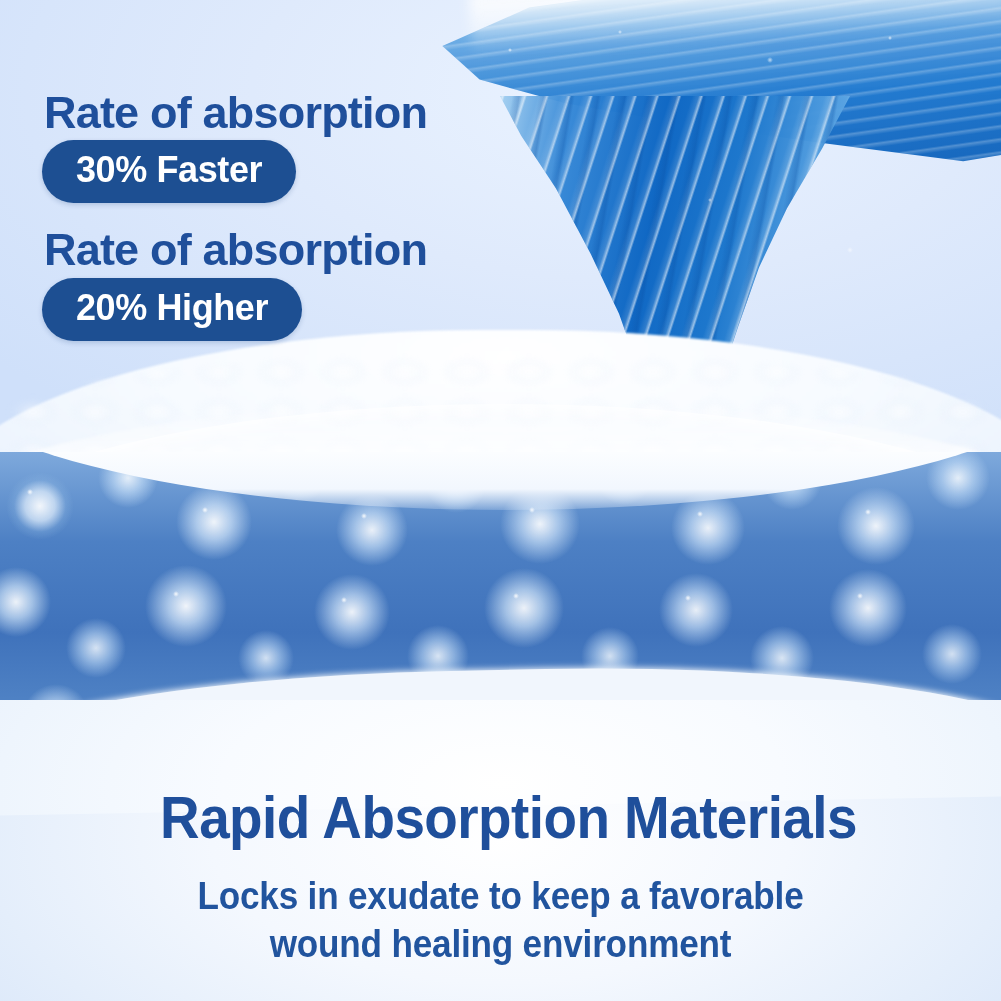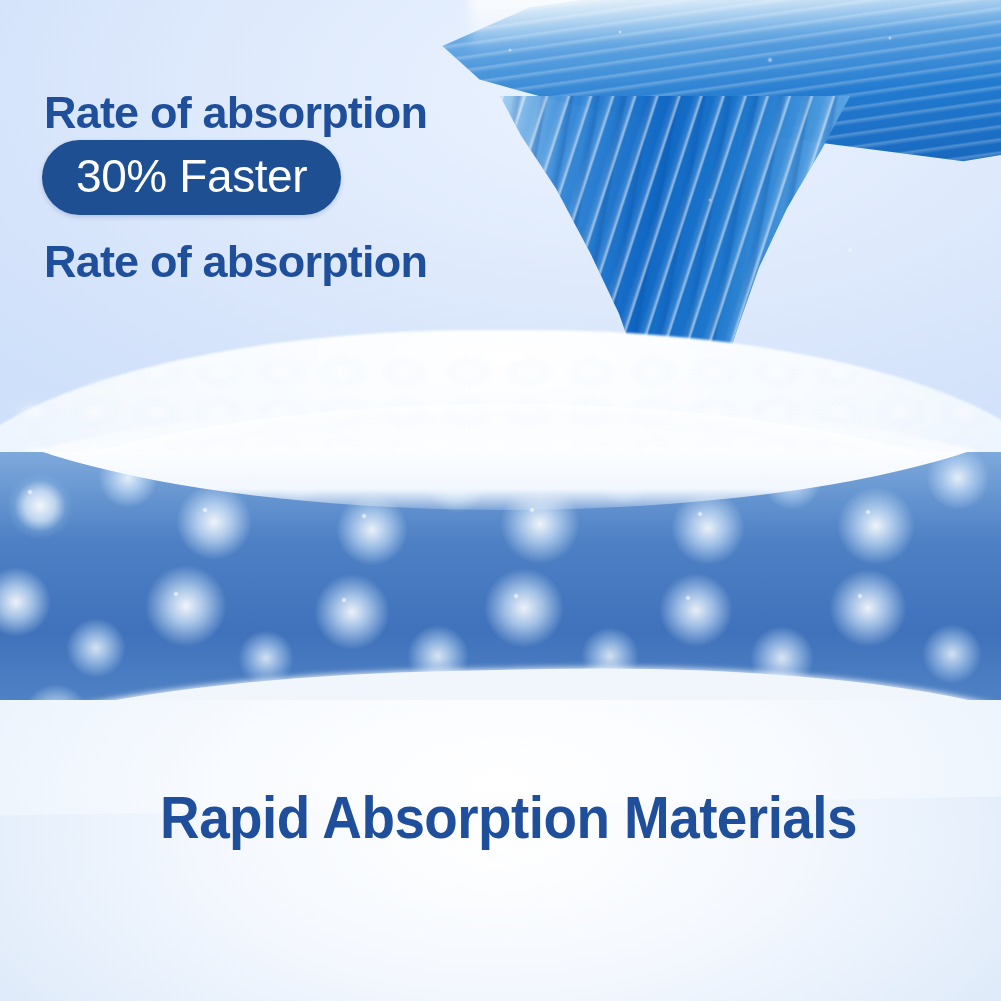--- a/index.html
+++ b/index.html
@@ -350,22 +350,22 @@
     color: #1f4f9b;
     letter-spacing: -0.8px;
     line-height: 1.12;
     white-space: nowrap;
     margin: 0 0 2px 2px;
   }
   .claim-pill {
     display: inline-block;
     background: #1d4f92;
     color: #ffffff;
-    font-size: 46px;
-    font-weight: 400;
+    font-size: 36px;
+    font-weight: 700;
     letter-spacing: -0.4px;
     border-radius: 999px;
     padding: 9px 34px 12px 34px;
     white-space: nowrap;
     box-shadow: 0 2px 5px rgba(20,60,120,.2);
   }
   .claim-block + .claim-block { margin-top: 22px; }
 </style>
 </head>
 <body>
@@ -406,22 +406,29 @@
 
   <div class="claims">
 
     <div class="claim-block">
       <div class="claim-label">Rate of absorption</div>
       <div class="claim-pill">30% Faster</div>
     </div>
 
     <div class="claim-block">
       <div class="claim-label">Rate of absorption</div>
+      <div class="claim-pill">20% Higher</div>
     </div>
 
   </div>
 
   <div class="headline-wrap">
     <h1 class="headline">Rapid Absorption Materials</h1>
   </div>
 
+  <div class="subline-wrap">
+    <p class="subline">
+      <span>Locks in exudate to keep a favorable</span>
+      <span>wound healing environment</span>
+    </p>
+  </div>
 
 </div>
 
 </body></html>

